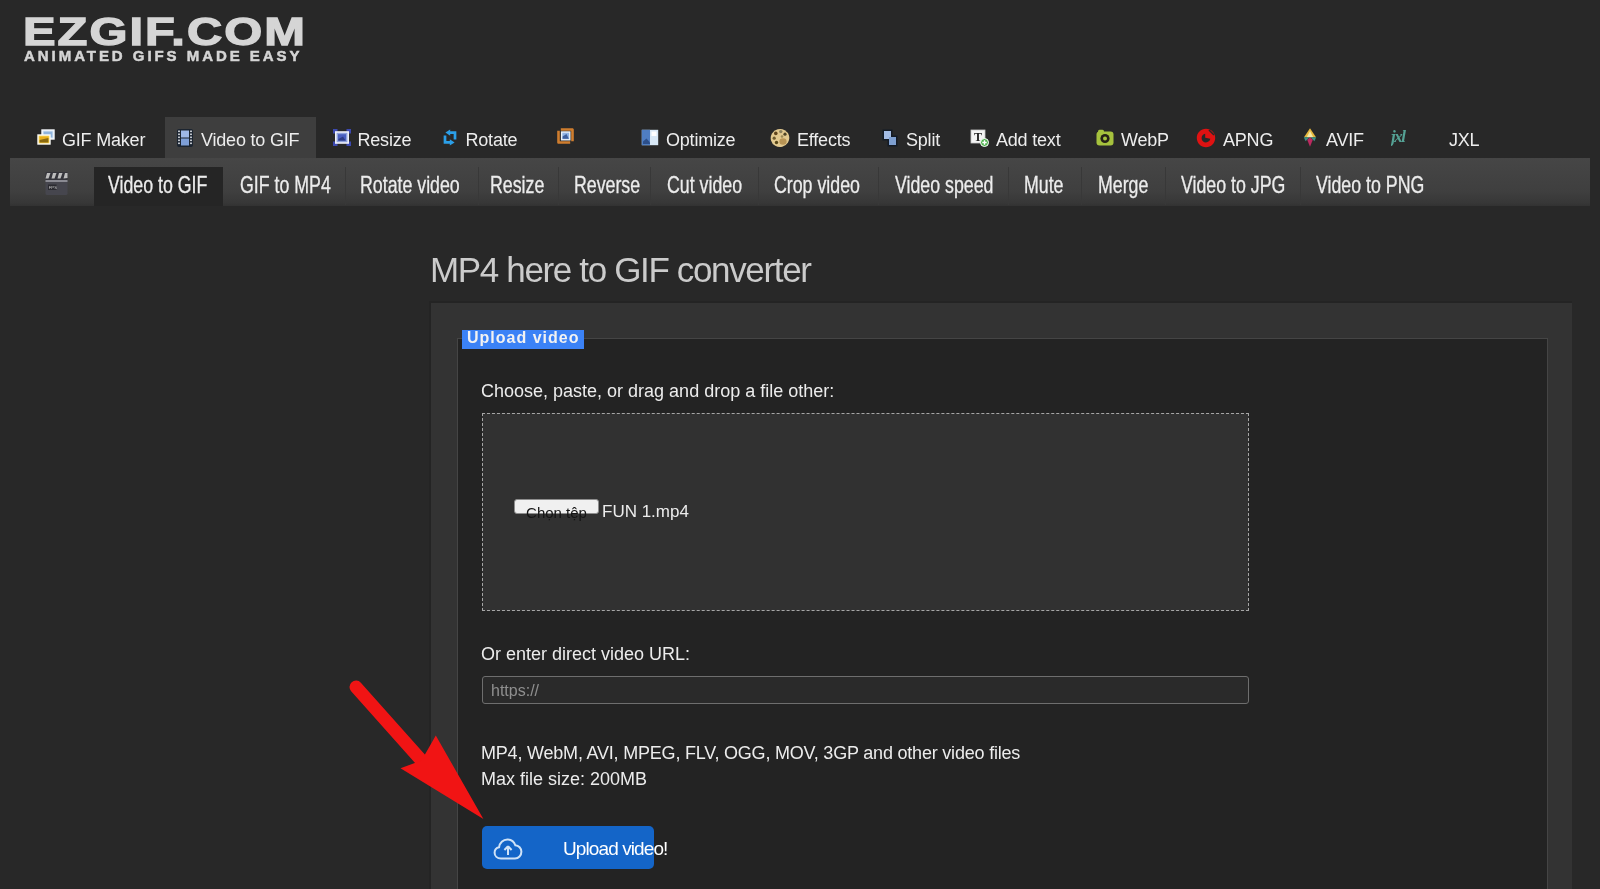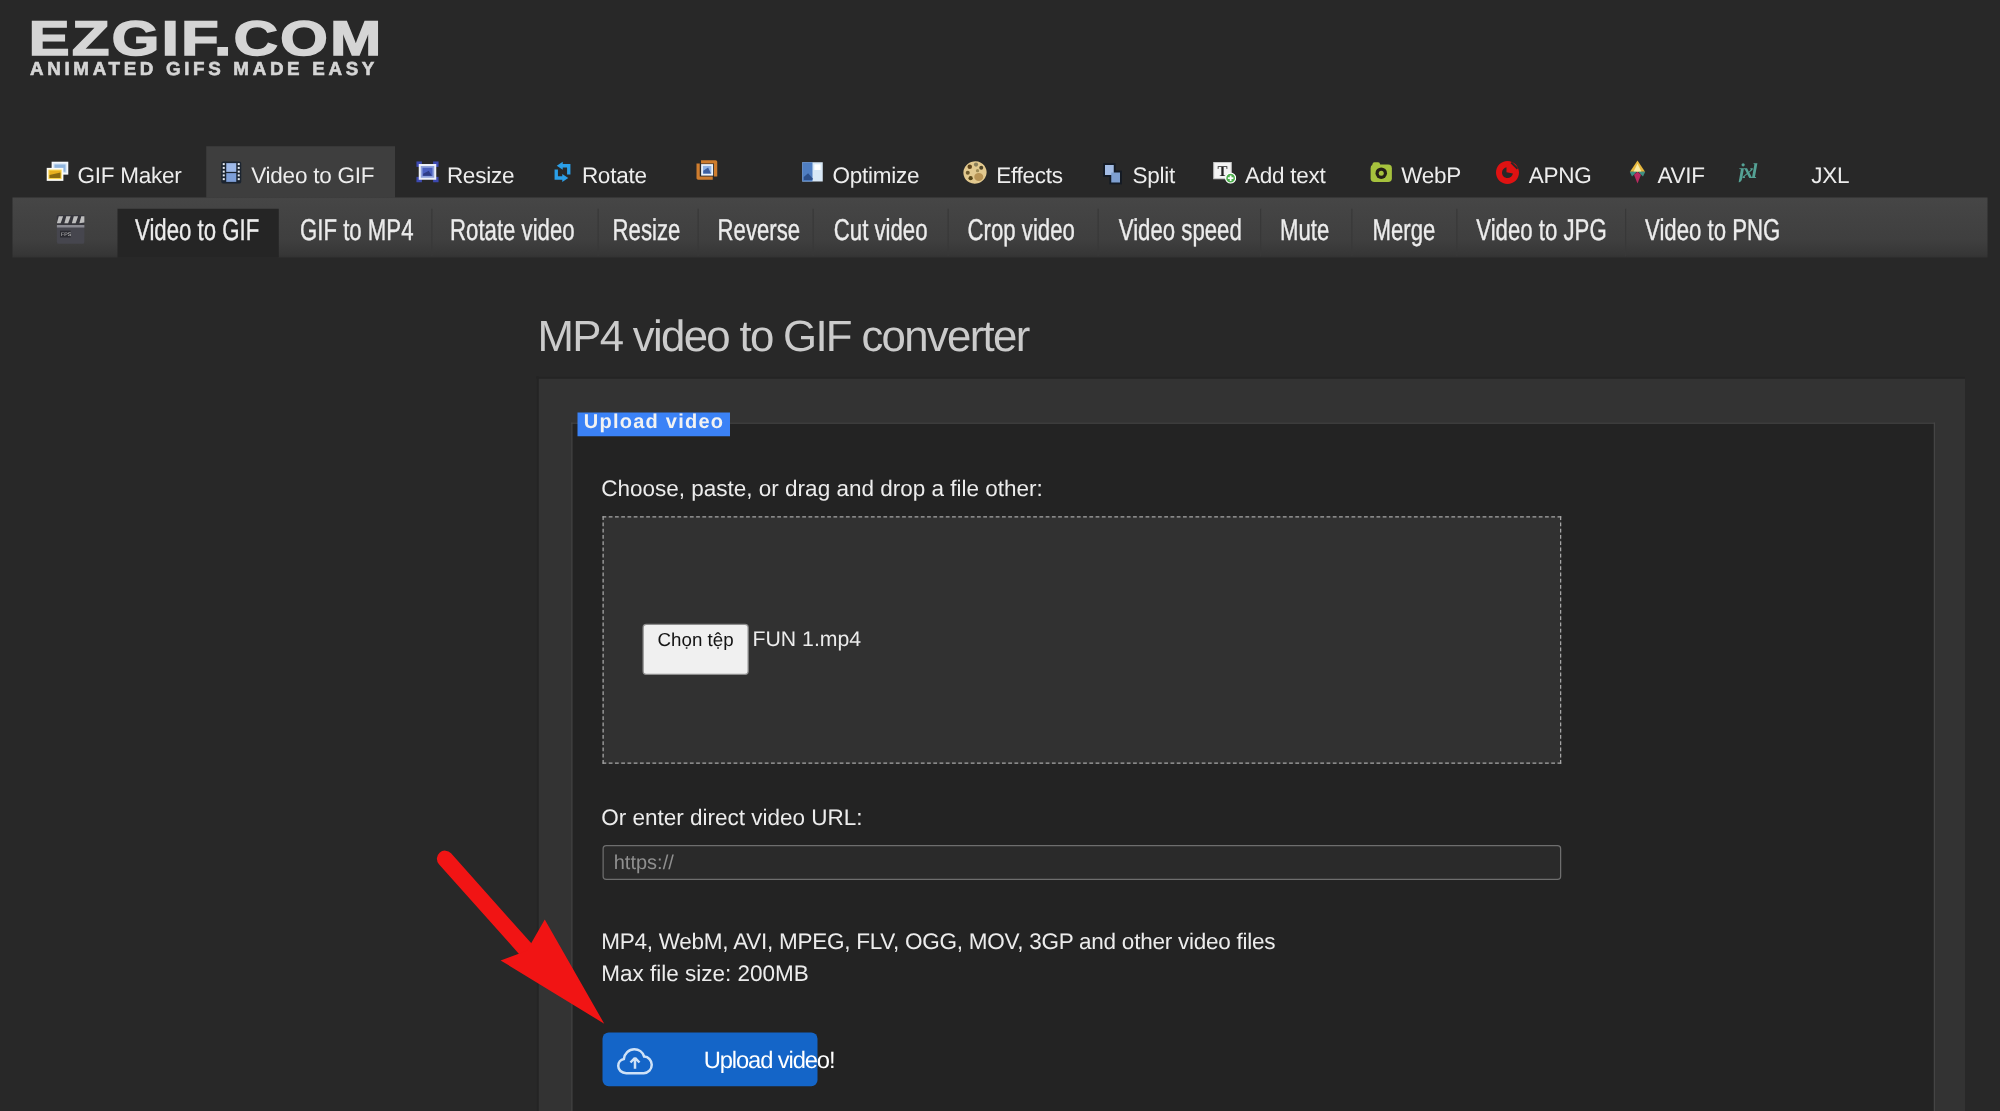--- a/index.html
+++ b/index.html
@@ -32,21 +32,21 @@
   #heading { left:430px; top:251.5px; font-size:35px; letter-spacing:-1.35px; color:#cbcbcb; }
   #bigbox { left:429px; top:301px; width:1143px; height:588px; background:#333333;
             border:2px solid #242424; border-bottom:none; border-right:none; }
   #fieldset { left:457px; top:338px; width:1091px; height:552px; background:#232323;
               border:1px solid #454545; border-bottom:none; }
   #legend { left:462px; top:330.1px; font-size:16px; font-weight:700; letter-spacing:1px; color:#f2f2f2;
             background:#3b82f6; padding:0 5px; height:19px; }
   #choosetxt { left:481px; top:381.6px; font-size:18px; color:#ececec; }
   #dropzone { left:482px; top:413px; width:767px; height:198px; background:#313131;
               border:1px dashed #a6a6a6; }
-  #filebtn { left:514px; top:499px; width:85px; height:41px; background:#f0f0f0;
+  #filebtn { left:514px; top:499px; width:85px; height:15px; background:#f0f0f0;
              border:1px solid #8d8d8d; border-radius:3px; color:#141414;
              font-size:15px; text-align:center; line-height:25px; }
   #filename { left:602px; top:502.7px; font-size:17px; color:#ececec; }
   #urllabel { left:481px; top:644.9px; font-size:18px; color:#ececec; }
   #urlinput { left:482px; top:676px; width:767px; height:28px; background:#2a2a2a;
               border:1px solid #6e6e6e; border-radius:3px; }
   #placeholder { left:491px; top:683px; font-size:16px; color:#8f8f8f; }
   #formats { left:481px; top:743.5px; font-size:18px; letter-spacing:-0.2px; color:#ececec; }
   #maxsize { left:481px; top:770.3px; font-size:18px; color:#ececec; }
   #uploadbtn { left:482px; top:826px; width:172px; height:43px; background:#1465c8;
@@ -138,21 +138,21 @@
         <ellipse cx="13" cy="13.5" rx="3.6" ry="3.2" fill="#b89455"></ellipse>
         <circle cx="5.8" cy="5.4" r="1.8" fill="#5f441c"></circle>
         <circle cx="10.8" cy="3.6" r="1.7" fill="#8a7f5c"></circle>
         <circle cx="15" cy="6.2" r="1.6" fill="#4f4426"></circle>
         <circle cx="4.2" cy="10.2" r="1.6" fill="#6d5a2e"></circle>
         <circle cx="6.5" cy="14.5" r="1.7" fill="#564517"></circle>
         <circle cx="12" cy="8.5" r="1.3" fill="#9c8a55"></circle>
       </svg>
       <span>Effects</span>
     </div>
-    <div class="navitem" style="left: 881px; align-items: flex-end;">
+    <div class="navitem" style="left: 881px;">
       <svg width="18" height="18" viewBox="0 0 18 18">
         <rect x="1.5" y="0.5" width="10" height="11" fill="#131a24"></rect>
         <rect x="6.5" y="6.5" width="10" height="11" fill="#131a24"></rect>
         <rect x="3" y="2" width="7" height="8" fill="#a3bce4"></rect>
         <rect x="8" y="8" width="7" height="8" fill="#7e9fd0"></rect>
       </svg>
       <span>Split</span>
     </div>
     <div class="navitem" style="left: 970px;">
       <svg width="19" height="18" viewBox="0 0 19 18">
@@ -231,21 +231,21 @@
     <div class="sep" style="left: 557.5px;"></div>
     <div class="sep" style="left: 650px;"></div>
     <div class="sep" style="left: 757.8px;"></div>
     <div class="sep" style="left: 878.1px;"></div>
     <div class="sep" style="left: 1008.4px;"></div>
     <div class="sep" style="left: 1081.25px;"></div>
     <div class="sep" style="left: 1165px;"></div>
     <div class="sep" style="left: 1300.3px;"></div>
   </div>
 
-  <div class="txt" id="heading">MP4 video to GIF converter</div>
+  <div class="txt" id="heading">MP4 here to GIF converter</div>
   <div class="abs" id="bigbox"></div>
   <div class="abs" id="fieldset"></div>
   <div class="txt" id="legend">Upload video</div>
   <div class="txt" id="choosetxt">Choose, paste, or drag and drop a file other:</div>
   <div class="abs" id="dropzone"></div>
   <div class="abs" id="filebtn">Chọn tệp</div>
   <div class="txt" id="filename">FUN 1.mp4</div>
   <div class="txt" id="urllabel">Or enter direct video URL:</div>
   <div class="abs" id="urlinput"></div>
   <div class="txt" id="placeholder">https://</div>

